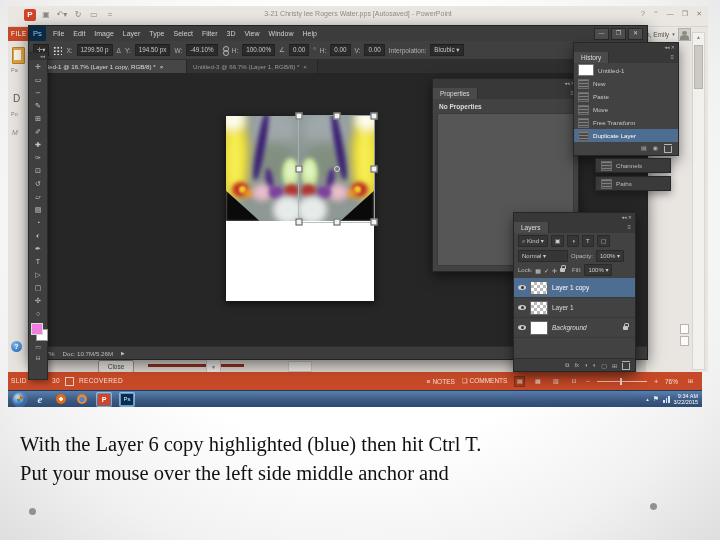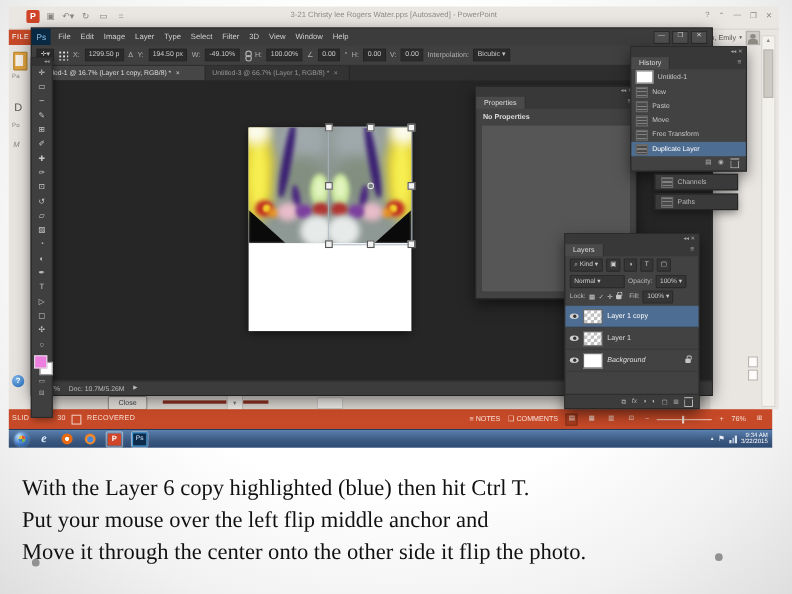--- a/index.html
+++ b/index.html
@@ -530,18 +530,17 @@
         <span>⊞</span>
         <span class="trash"></span>
       </div>
     </div>
 
     <div class="abs help-circle">?</div>
   </div>
 
   <div class="caption">
     <div>With the Layer 6 copy highlighted (blue) then hit Ctrl T.</div>
-    <div>Put your mouse over the left flip middle anchor and</div>
-    <div>Move it through the center onto the other side it flip the photo.</div>
+    <div>Put your mouse over the left side middle anchor and</div>
   </div>
   <span class="dot" style="left:29px;top:508px"></span>
   <span class="dot" style="left:650px;top:503px"></span>
 </div>
 
 </body></html>

